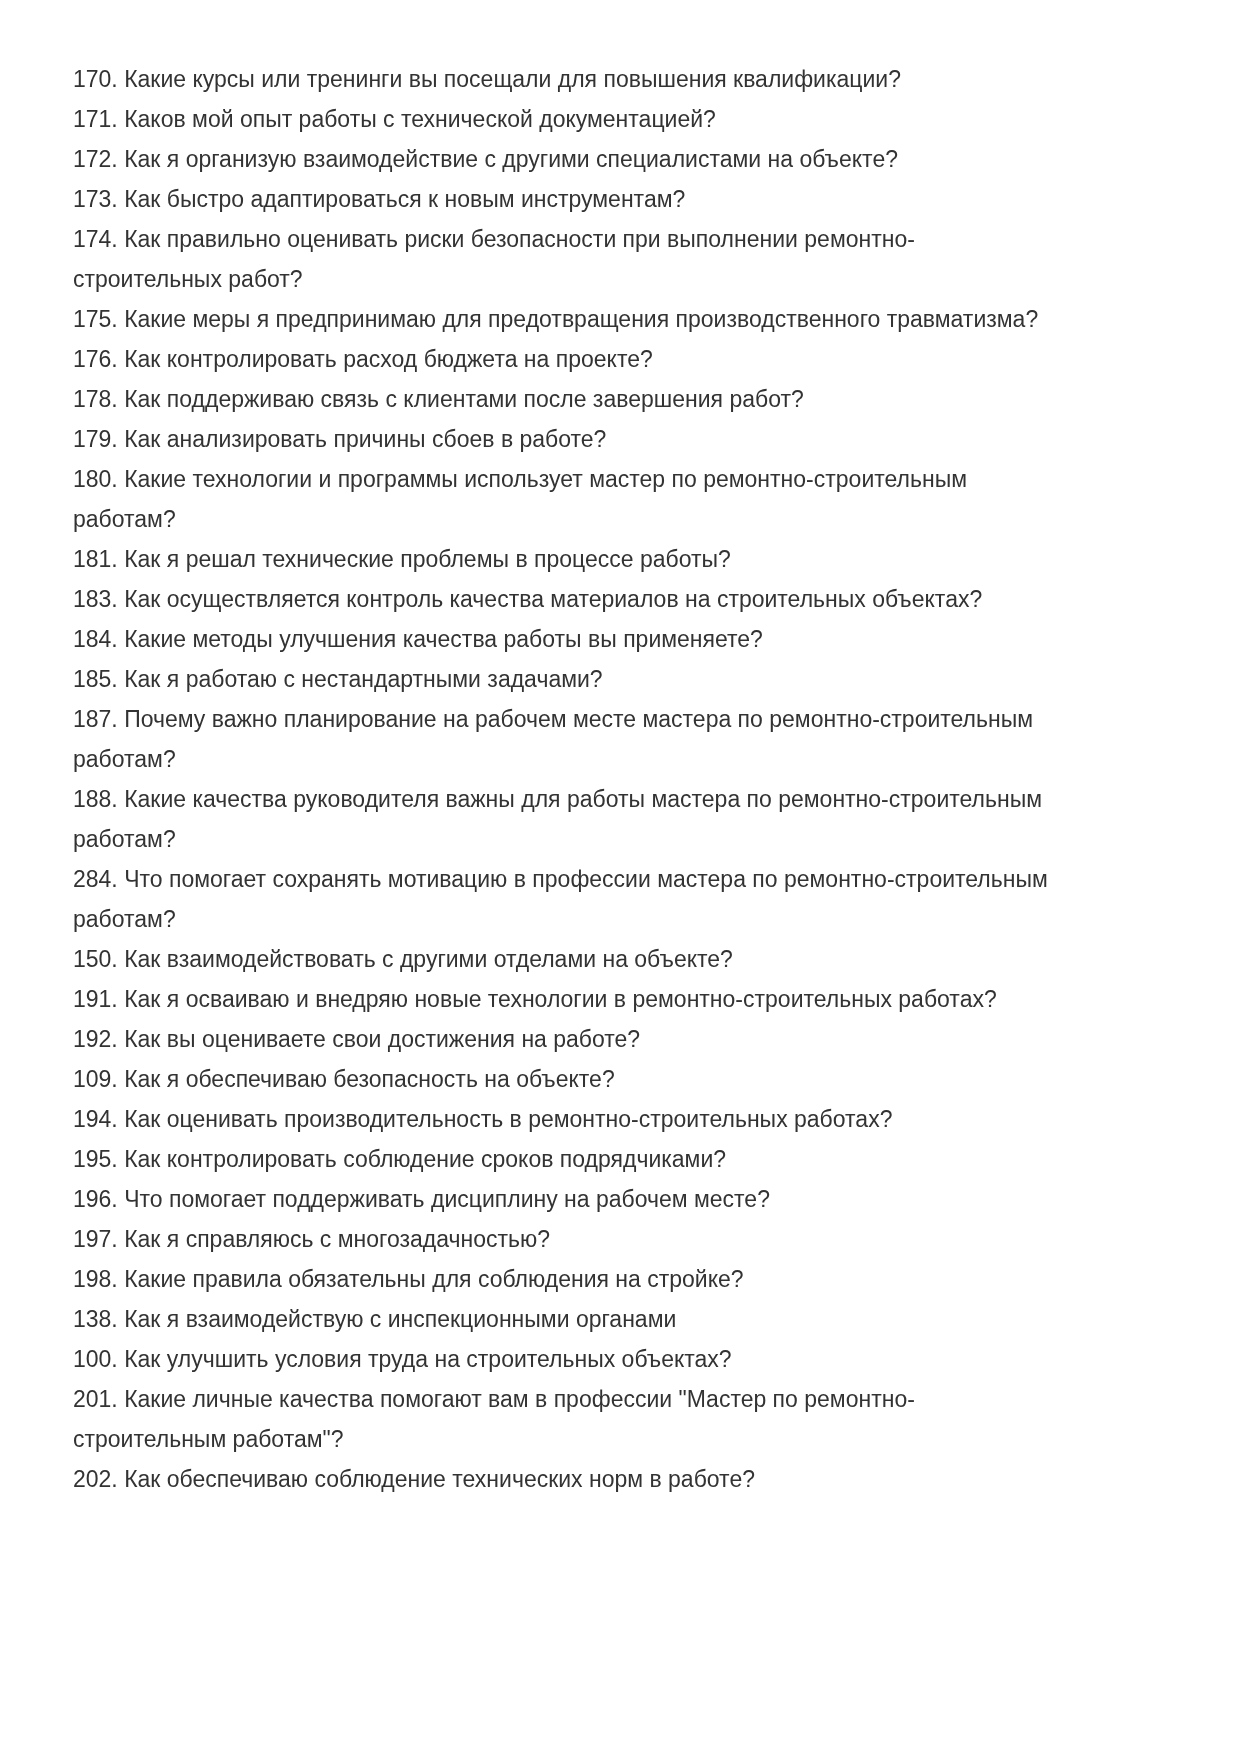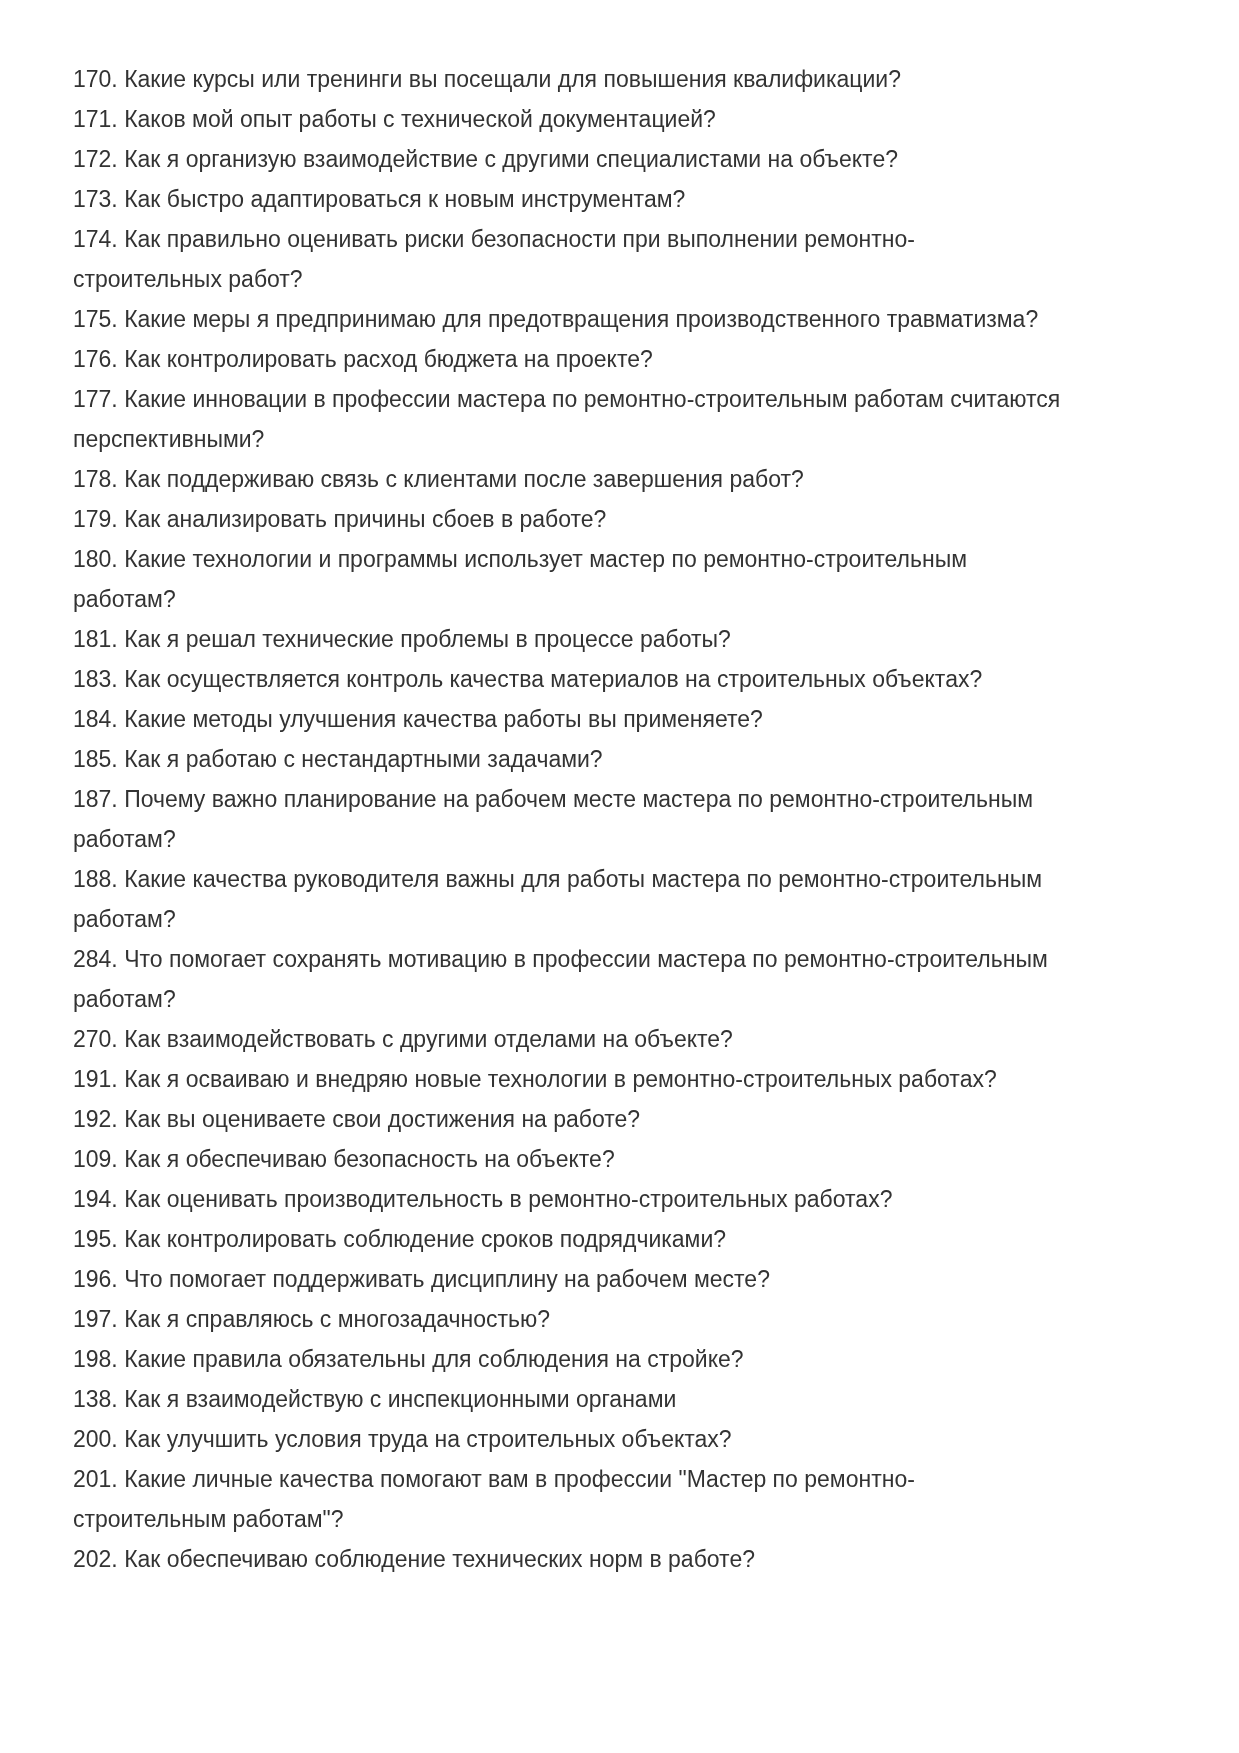--- a/index.html
+++ b/index.html
@@ -40,44 +40,42 @@
 <div class="page">
   <div class="question-list">
       <div class="question-item">170. Какие курсы или тренинги вы посещали для повышения квалификации?</div>
       <div class="question-item">171. Каков мой опыт работы с технической документацией?</div>
       <div class="question-item">172. Как я организую взаимодействие с другими специалистами на объекте?</div>
       <div class="question-item">173. Как быстро адаптироваться к новым инструментам?</div>
       <div class="question-item">174. Как правильно оценивать риски безопасности при выполнении ремонтно-
 строительных работ?</div>
       <div class="question-item">175. Какие меры я предпринимаю для предотвращения производственного травматизма?</div>
       <div class="question-item">176. Как контролировать расход бюджета на проекте?</div>
-      <div class="question-item">177. Какие инновации в профессии мастера по ремонтно-строительным работам считаются
-перспективными?</div>
       <div class="question-item">178. Как поддерживаю связь с клиентами после завершения работ?</div>
       <div class="question-item">179. Как анализировать причины сбоев в работе?</div>
       <div class="question-item">180. Какие технологии и программы использует мастер по ремонтно-строительным
 работам?</div>
       <div class="question-item">181. Как я решал технические проблемы в процессе работы?</div>
       <div class="question-item">183. Как осуществляется контроль качества материалов на строительных объектах?</div>
       <div class="question-item">184. Какие методы улучшения качества работы вы применяете?</div>
       <div class="question-item">185. Как я работаю с нестандартными задачами?</div>
       <div class="question-item">187. Почему важно планирование на рабочем месте мастера по ремонтно-строительным
 работам?</div>
       <div class="question-item">188. Какие качества руководителя важны для работы мастера по ремонтно-строительным
 работам?</div>
       <div class="question-item">284. Что помогает сохранять мотивацию в профессии мастера по ремонтно-строительным
 работам?</div>
-      <div class="question-item">270. Как взаимодействовать с другими отделами на объекте?</div>
+      <div class="question-item">150. Как взаимодействовать с другими отделами на объекте?</div>
       <div class="question-item">191. Как я осваиваю и внедряю новые технологии в ремонтно-строительных работах?</div>
       <div class="question-item">192. Как вы оцениваете свои достижения на работе?</div>
       <div class="question-item">109. Как я обеспечиваю безопасность на объекте?</div>
       <div class="question-item">194. Как оценивать производительность в ремонтно-строительных работах?</div>
       <div class="question-item">195. Как контролировать соблюдение сроков подрядчиками?</div>
       <div class="question-item">196. Что помогает поддерживать дисциплину на рабочем месте?</div>
       <div class="question-item">197. Как я справляюсь с многозадачностью?</div>
       <div class="question-item">198. Какие правила обязательны для соблюдения на стройке?</div>
       <div class="question-item">138. Как я взаимодействую с инспекционными органами</div>
-      <div class="question-item">200. Как улучшить условия труда на строительных объектах?</div>
+      <div class="question-item">100. Как улучшить условия труда на строительных объектах?</div>
       <div class="question-item">201. Какие личные качества помогают вам в профессии "Мастер по ремонтно-
 строительным работам"?</div>
       <div class="question-item">202. Как обеспечиваю соблюдение технических норм в работе?</div>
     </div>
 </div>
 
 </body></html>

